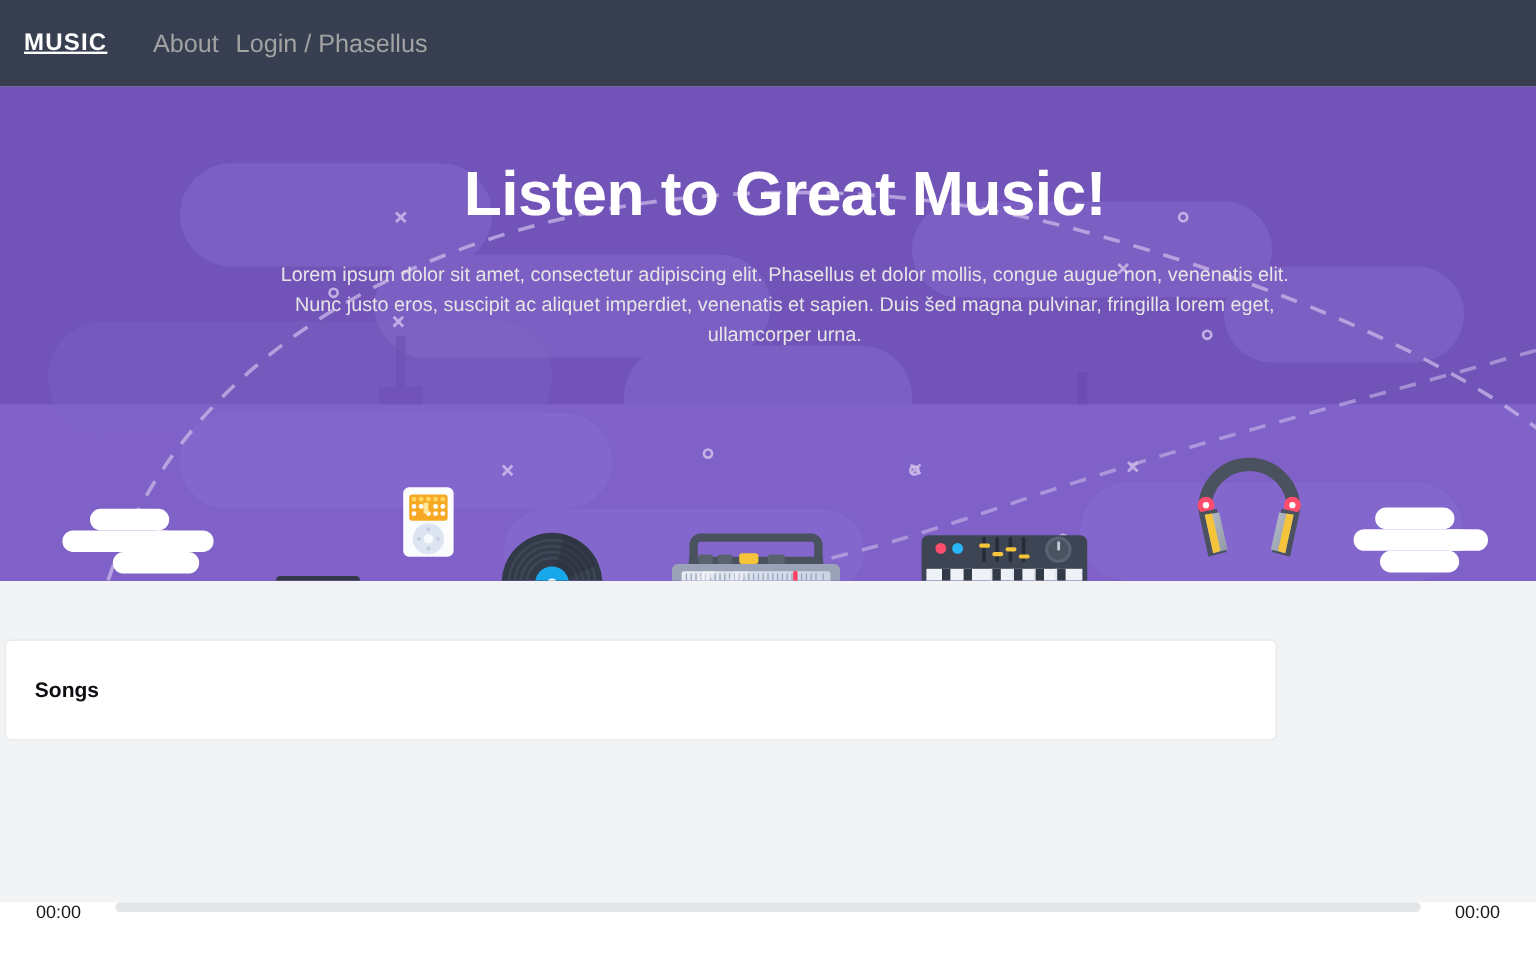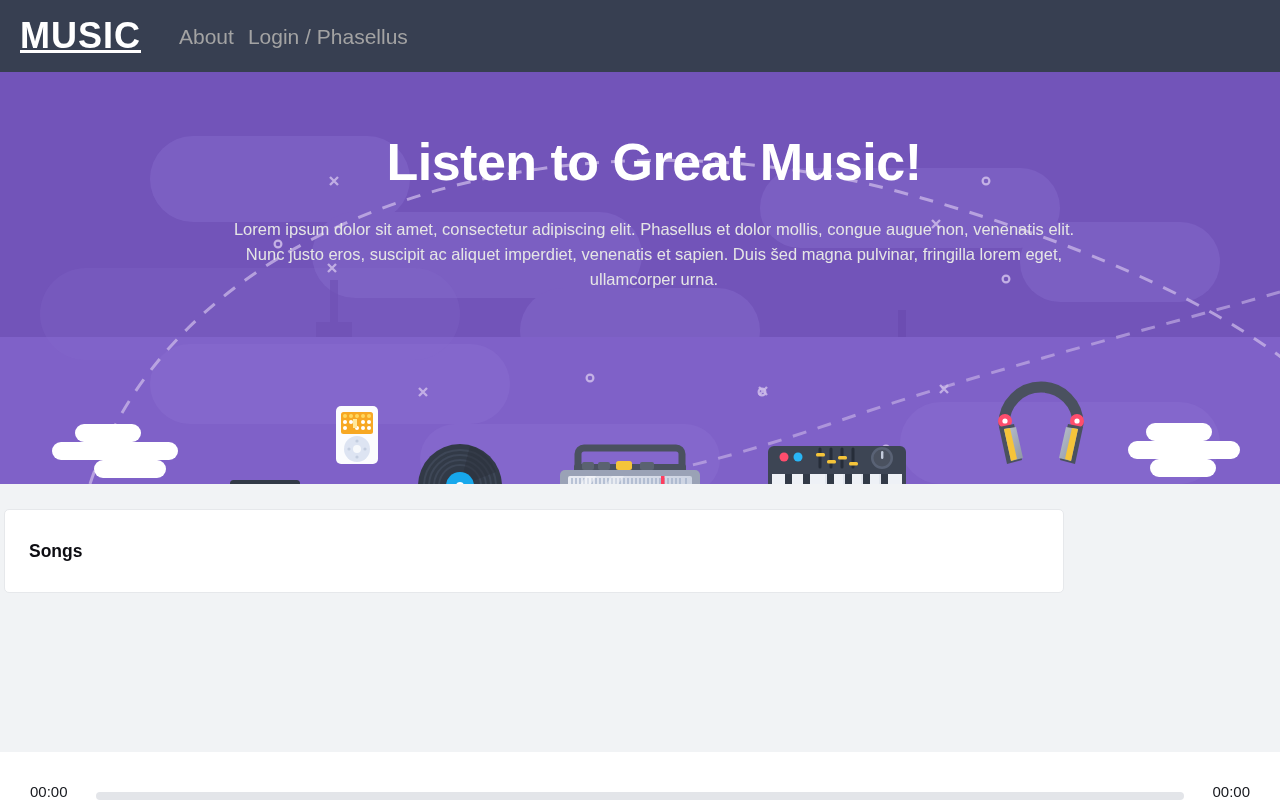--- a/index.html
+++ b/index.html
@@ -9,21 +9,21 @@
     font-family:"Liberation Sans", sans-serif;
   }
 
   
   .navbar {
     height:72px; background:#373f51;
     display:flex; align-items:center; padding:0 16px;
     position:relative; z-index:50;
   }
   .brand {
-    color:#ffffff; font-size:36px; font-weight:bold;
+    color:#ffffff; font-size:20px; font-weight:bold;
     letter-spacing:1px; margin-left:4px; margin-right:38px;
     line-height:1;
   }
   .nav-link {
     color:#a3a3a3; font-size:21px; text-decoration:none;
     margin-right:14px; line-height:1; white-space:nowrap;
   }
 
   
   .hero {
@@ -38,34 +38,34 @@
   .hero-title {
     color:#ffffff; font-size:52px; font-weight:bold;
     letter-spacing:-0.5px; line-height:1.1;
   }
   .hero-sub {
     color:#e5e5e5; font-size:16.5px; line-height:1.5;
     width:860px; margin:26px auto 0;
   }
 
   
-  .content-area { width:1068px; background:#f1f3f5; padding-top:25px; }
+  .content-area { width:1068px; background:#f1f3f5; padding-top:25px;margin-top:24px; }
   .card {
     margin:0 4px; background:#ffffff;
     border:1px solid #e6e8eb; border-radius:5px;
     height:84px; display:flex; align-items:center;
     padding:0 24px;
   }
   .card-title { font-size:17.5px; font-weight:bold; color:#0d0d12; }
 
   
   .player {
     position:absolute; left:0; bottom:0;
     width:1280px; height:48px; background:#ffffff;
-    display:flex; align-items:flex-end; padding:0 30px;
+    display:flex; align-items:flex-start; padding:0 30px;
     gap:14px;
   }
   .time { font-size:15px; color:#16181d; white-space:nowrap; min-width:52px; }
   .time.right { text-align:right; }
   .seek {
     flex:1; height:8px; border-radius:5px;
     background:#e3e5e9; position:relative; cursor:pointer;
   }
   .seek-fill { height:100%; border-radius:5px; background:#c9ccd3; width:0%; }
 </style>

